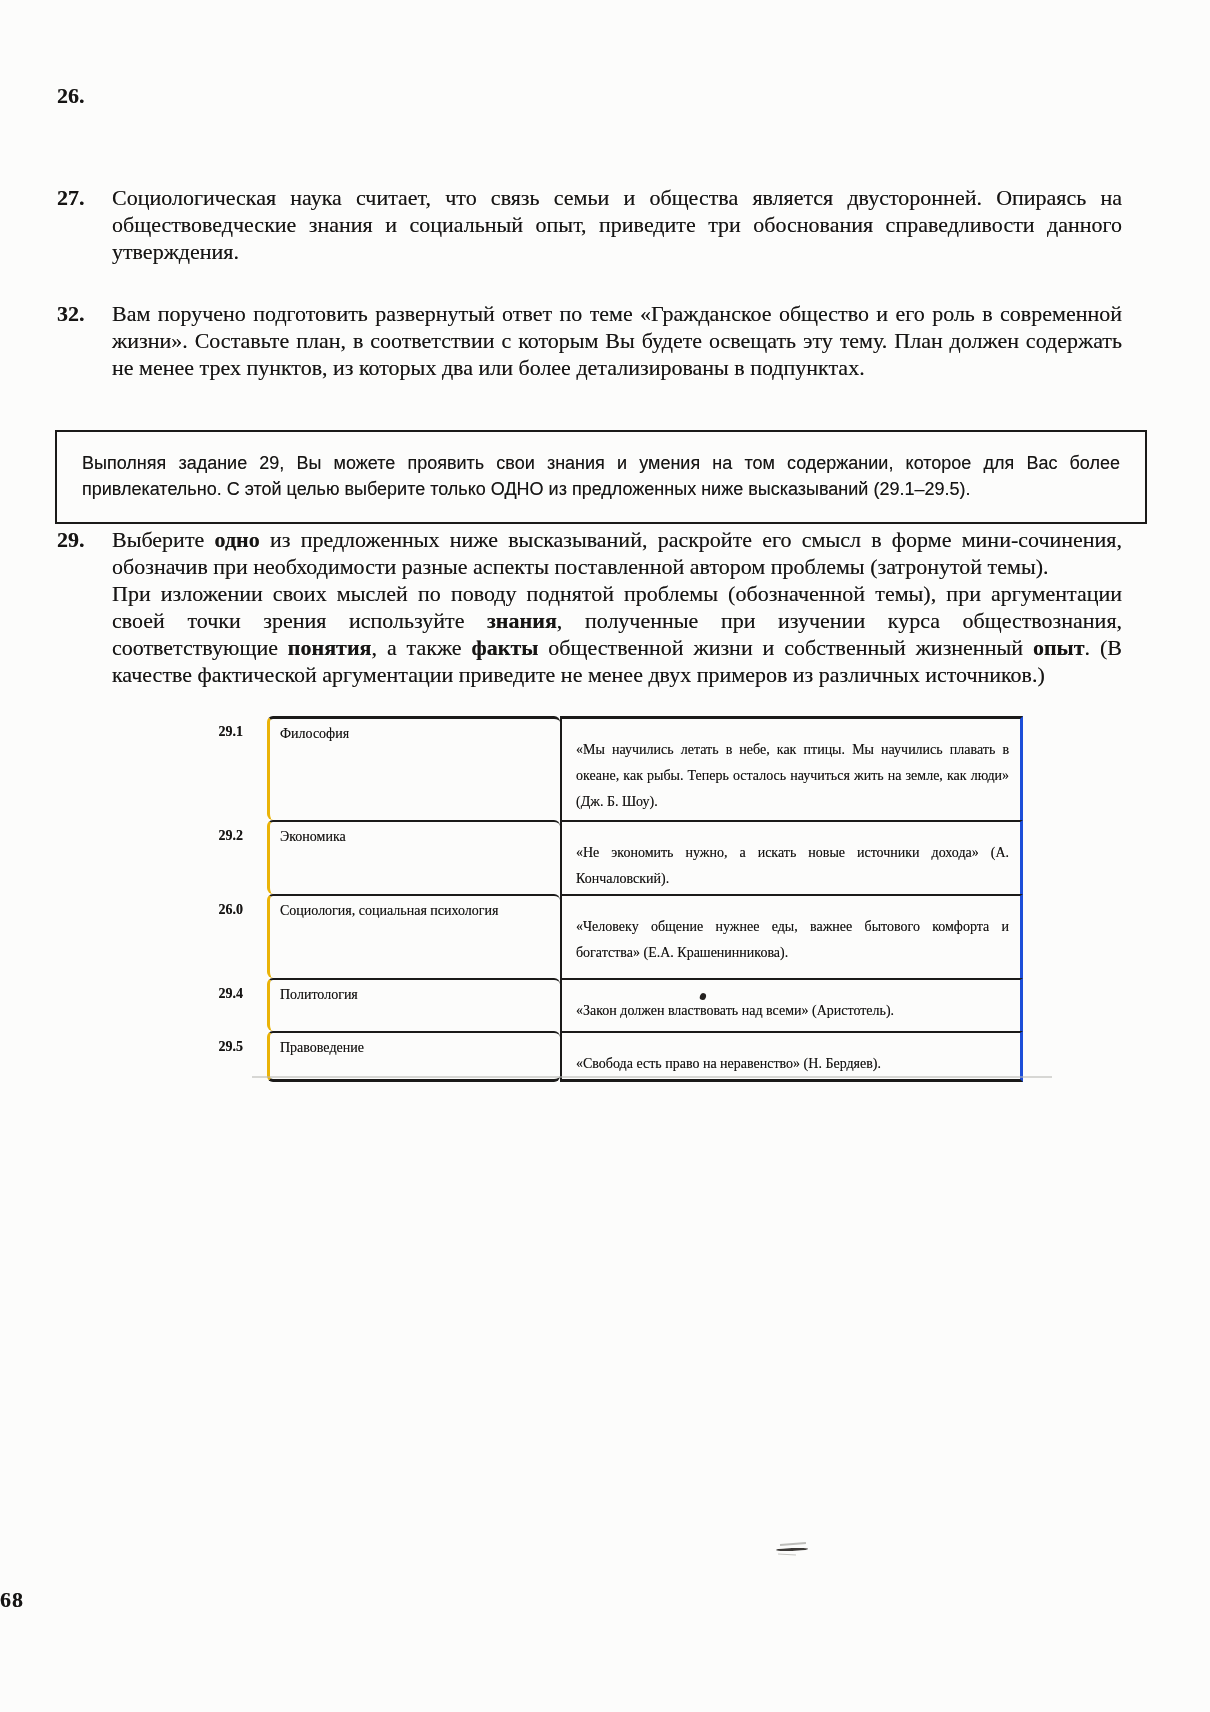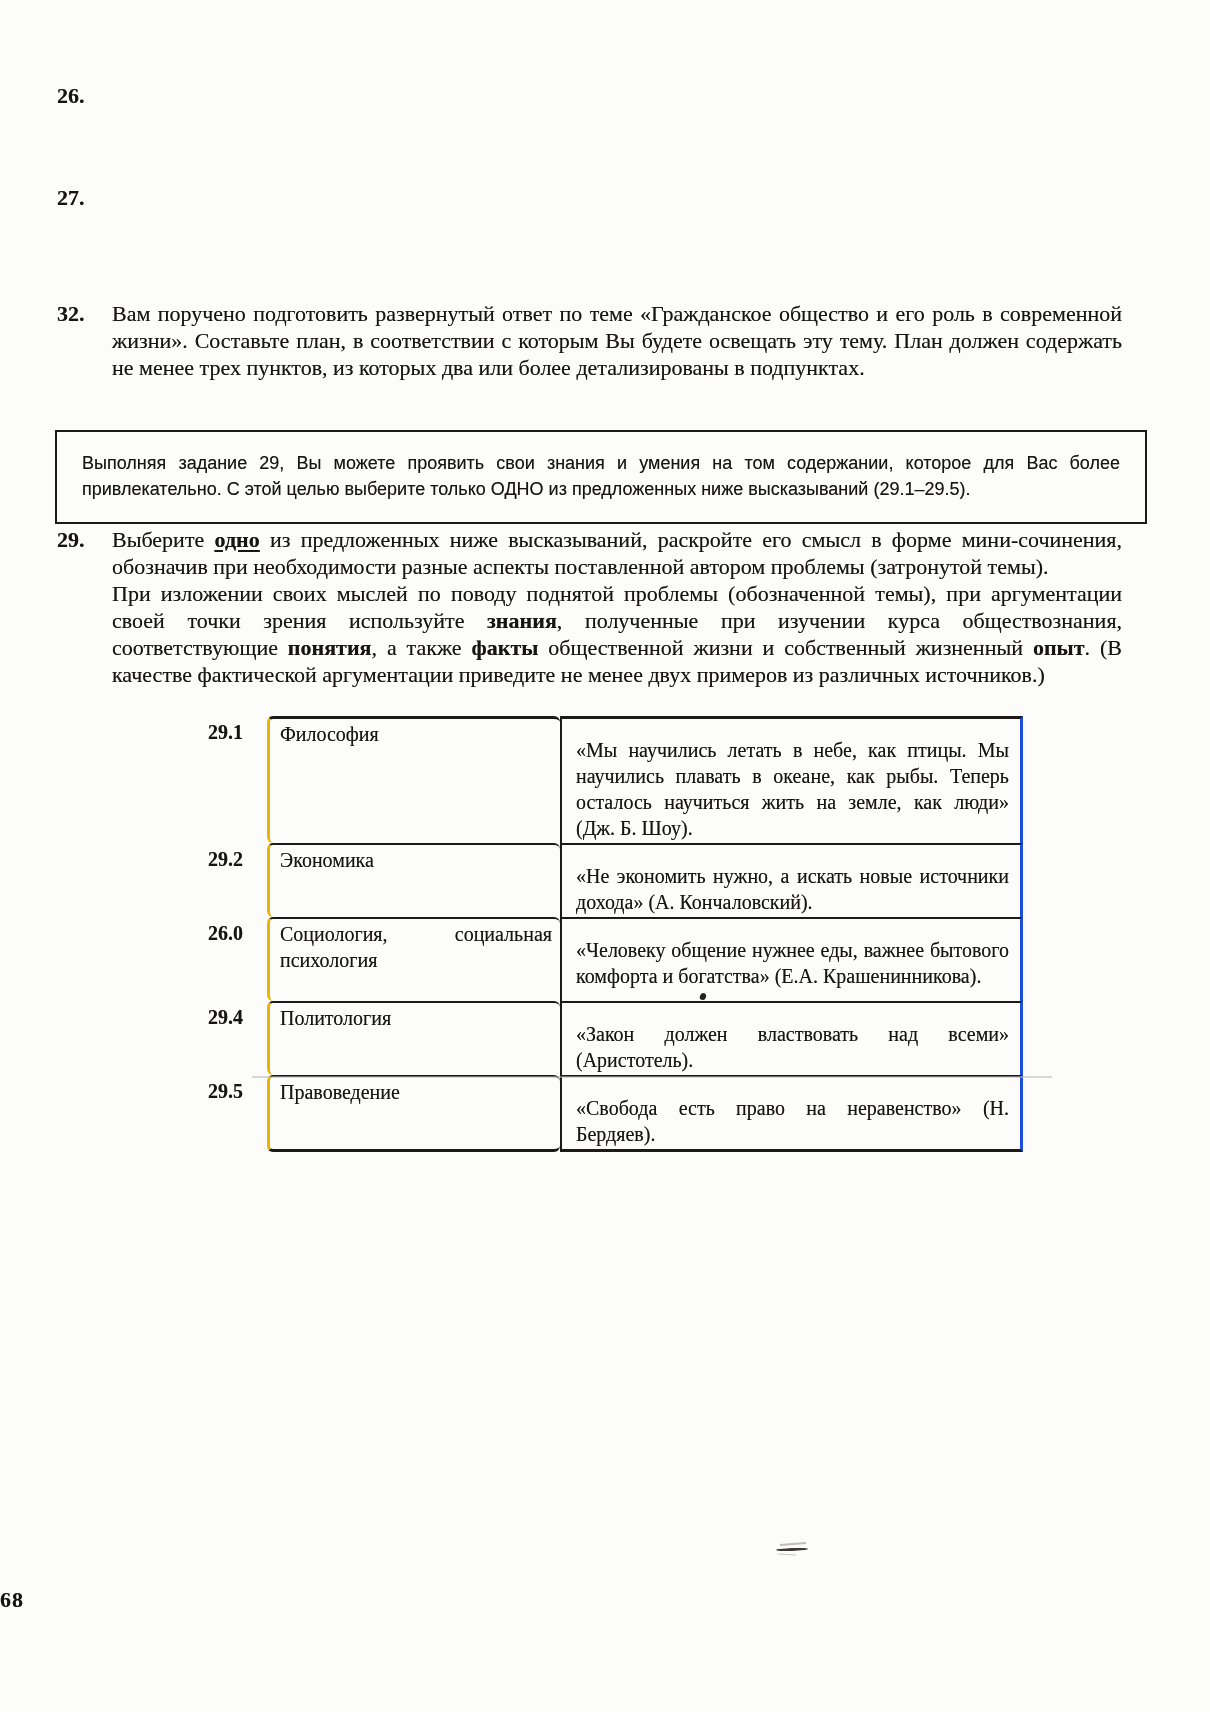--- a/index.html
+++ b/index.html
@@ -30,21 +30,20 @@
     font-weight: 700;
   }
   .qtext {
     margin: 0 0 0 112px;
     width: 1010px;
     text-align: justify;
   }
   .qtext p { margin: 0; }
   .u-word {
     font-weight: 700;
-    text-decoration: underline;
     text-underline-offset: 3px;
   }
   .b-word { font-weight: 700; }
 
   
   .notice {
     position: absolute;
     left: 55px; top: 430px;
     width: 1092px;
     box-sizing: border-box;
@@ -57,21 +56,21 @@
     text-shadow: 0 0 0.5px rgba(25,22,20,0.5);
   }
   .notice p { margin: 12px; }
 
   
   .etable {
     position: absolute;
     left: 112px; top: 716px;
     display: grid;
     grid-template-columns: 155px 293px 463px;
-    font-size: 20px;
+    font-size: 14px;
     line-height: 26px;
   }
   .t-row { display: contents; }
   .c-num {
     font-weight: 700;
     text-align: right;
     padding: 3px 24px 0 0;
     box-sizing: border-box;
   }
   .c-subj, .c-quote {
@@ -146,20 +145,21 @@
 <body>
 
 <div class="page">
 
   <section class="q" style="top:82px">
     <span class="qnum">26.</span>
   </section>
 
   <section class="q" style="top:184px">
     <span class="qnum">27.</span>
+    <p class="qtext">Социологическая наука считает, что связь семьи и общества является двусторонней. Опираясь на обществоведческие знания и социальный опыт, приведите три обоснования справедливости данного утверждения.</p>
   </section>
 
   <section class="q" style="top:300px">
     <span class="qnum">32.</span>
     <p class="qtext">Вам поручено подготовить развернутый ответ по теме «Гражданское общество и его роль в современной жизни». Составьте план, в соответствии с которым Вы будете освещать эту тему. План должен содержать не менее трех пунктов, из которых два или более детализированы в подпунктах.</p>
   </section>
 
   <div class="notice">
     <p>Выполняя задание 29, Вы можете проявить свои знания и умения на том содержании, которое для Вас более привлекательно. С этой целью выберите только ОДНО из предложенных ниже высказываний (29.1–29.5).</p>
   </div>

